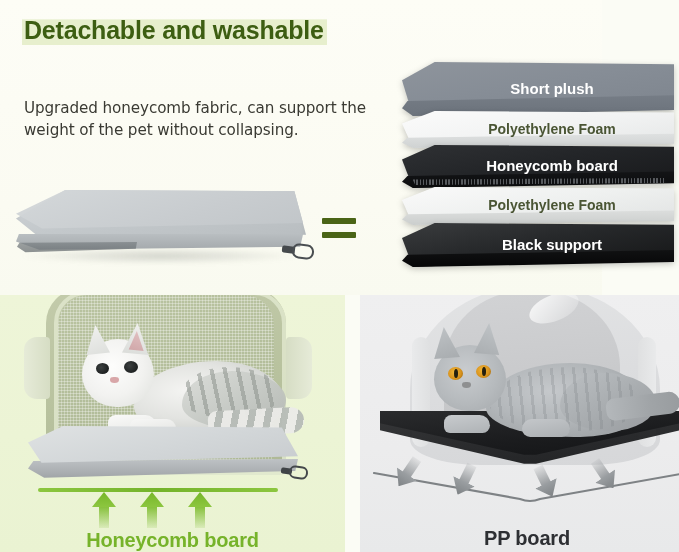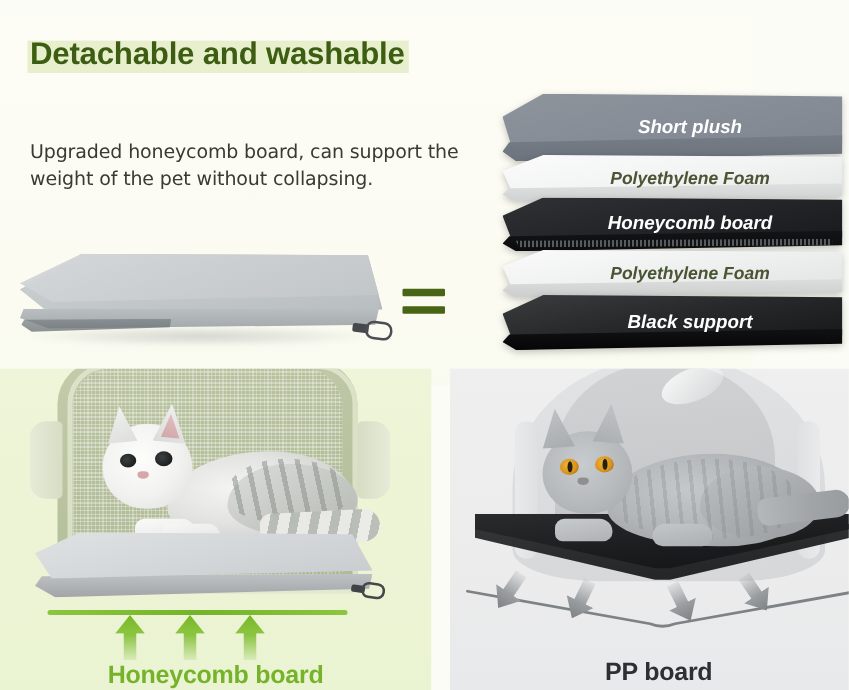--- a/index.html
+++ b/index.html
@@ -6,21 +6,21 @@
   body{
     width:679px;height:552px;overflow:hidden;
     font-family:"Liberation Sans", sans-serif;
     background:#fbfcf5;
     position:relative;
   }
   .stage{position:absolute;inset:0;width:679px;height:552px;overflow:hidden;}
 
   
   .top-section{
-    position:absolute;left:0;top:13px;width:602px;height:295px;
+    position:absolute;left:0;top:0;width:602px;height:295px;
     background:linear-gradient(180deg,#fdfdf6 0%,#fbfbf2 70%,#f9faf0 100%);
   }
 
   .title-block{position:absolute;left:22px;top:14px;width:380px;}
   .title-line{
     display:inline-block;
     font-size:25px;font-weight:bold;letter-spacing:-0.2px;
     color:#3d5e12;
     line-height:1.32;
     padding:0 3px 0 2px;
@@ -77,21 +77,21 @@
     position:absolute;left:10px;top:0px;width:18px;height:11px;
     border:2px solid #4a4e51;border-radius:7px;transform:rotate(7deg);
   }
 
   
   .equals{position:absolute;left:322px;top:218px;width:34px;height:26px;}
   .equals span{display:block;width:34px;height:6px;background:#4a6416;border-radius:1px;}
   .equals span:last-child{margin-top:8px;}
 
   
-  .layers{position:absolute;left:402px;top:62px;width:272px;height:210px;font-style:italic;}
+  .layers{position:absolute;left:402px;top:62px;width:272px;height:210px;}
   .layer{
     position:absolute;left:0;width:100%;
     display:flex;align-items:center;justify-content:center;
     font-weight:bold;
     filter:drop-shadow(0 2px 3px rgba(0,0,0,.22));
   }
   .layer .lab{position:relative;z-index:3;transform:translateX(14px) translateY(-1px);}
 
   
   .slab{position:absolute;left:0;top:0;width:100%;height:100%;}
@@ -424,21 +424,21 @@
 <body>
 
 <div class="stage">
 
   <div class="top-section">
 
     <div class="title-block">
       <div class="title-line">Detachable and washable</div><br>
     </div>
 
-    <div class="body-text">Upgraded honeycomb board, can support the weight of the pet without collapsing.</div>
+    <div class="body-text">Upgraded honeycomb fabric, can support the weight of the pet without collapsing.</div>
 
     <div class="mat-wrap">
       <div class="mat-shadow"></div>
       <div class="mat-body"></div>
       <div class="mat-edge"></div>
       <div class="mat-top"></div>
       <div class="mat-dark-edge"></div>
       <div class="zipper">
         <div class="z-body"></div>
         <div class="z-ring"></div>

